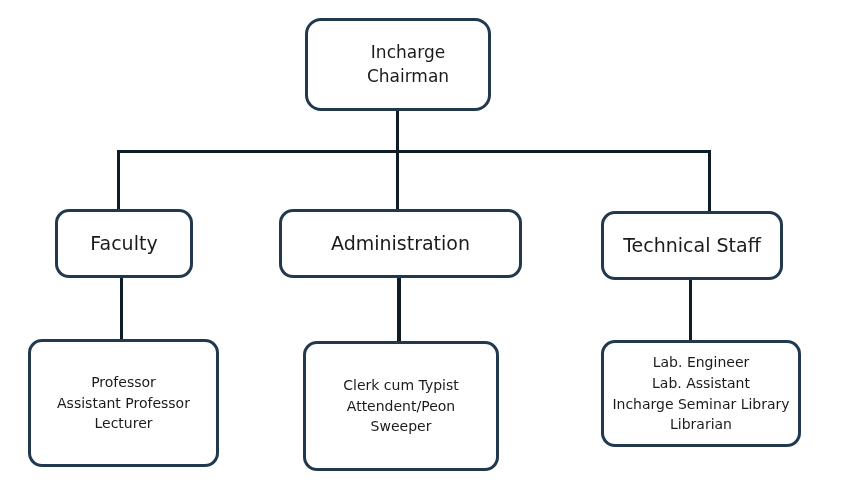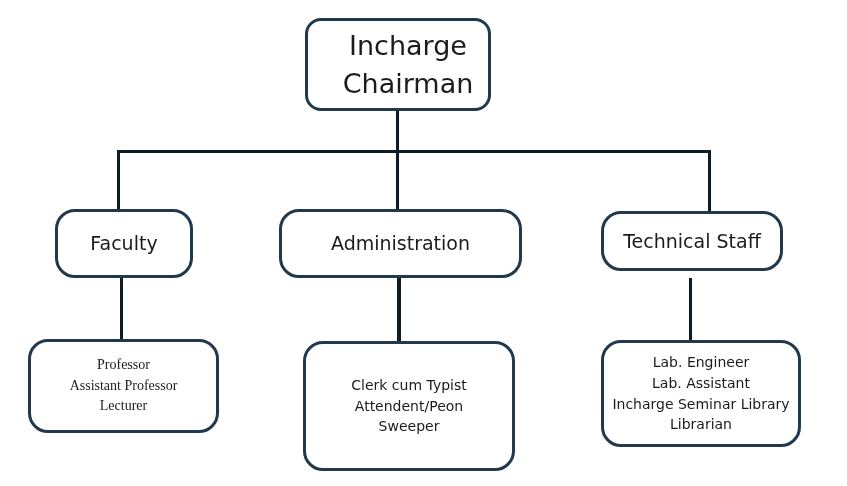--- a/index.html
+++ b/index.html
@@ -15,21 +15,21 @@
     width: 847px;
     height: 486px;
     background: #ffffff;
     overflow: hidden;
   }
   .org-box {
     position: absolute;
     box-sizing: border-box;
     background: #ffffff;
     border: 3px solid #22394d;
-    border-radius: 20px;
+    border-radius: 14px;
     display: flex;
     align-items: center;
     justify-content: center;
     text-align: center;
     color: #1b1b1b;
     z-index: 2;
   }
   .org-box .box-text {
     display: block;
     width: 100%;
@@ -38,21 +38,21 @@
   }
   
   #box-root {
     left: 305px;
     top: 18px;
     width: 186px;
     height: 93px;
     border-radius: 16px;
   }
   #box-root .box-text {
-    font-size: 27px;
+    font-size: 17px;
     line-height: 1.38;
     margin-left: 20px;
   }
   
   #box-faculty {
     left: 55px;
     top: 209px;
     width: 138px;
     height: 69px;
   }
@@ -60,39 +60,38 @@
     left: 279px;
     top: 209px;
     width: 243px;
     height: 69px;
     justify-content: flex-end;
   }
   #box-technical-staff {
     left: 601px;
     top: 211px;
     width: 182px;
-    height: 60px;
+    height: 69px;
   }
   #box-faculty .box-text,
   #box-administration .box-text,
   #box-technical-staff .box-text {
     font-size: 19px;
   }
   
   #box-faculty-roles {
     left: 28px;
     top: 339px;
     width: 191px;
-    height: 94px;
-    font-family: Liberation Serif, serif;
+    height: 128px;
   }
   #box-administration-roles {
     left: 303px;
     top: 341px;
-    width: 212px;
+    width: 196px;
     height: 130px;
   }
   #box-technical-staff-roles {
     left: 601px;
     top: 340px;
     width: 200px;
     height: 107px;
   }
   #box-faculty-roles .box-text,
   #box-administration-roles .box-text,

